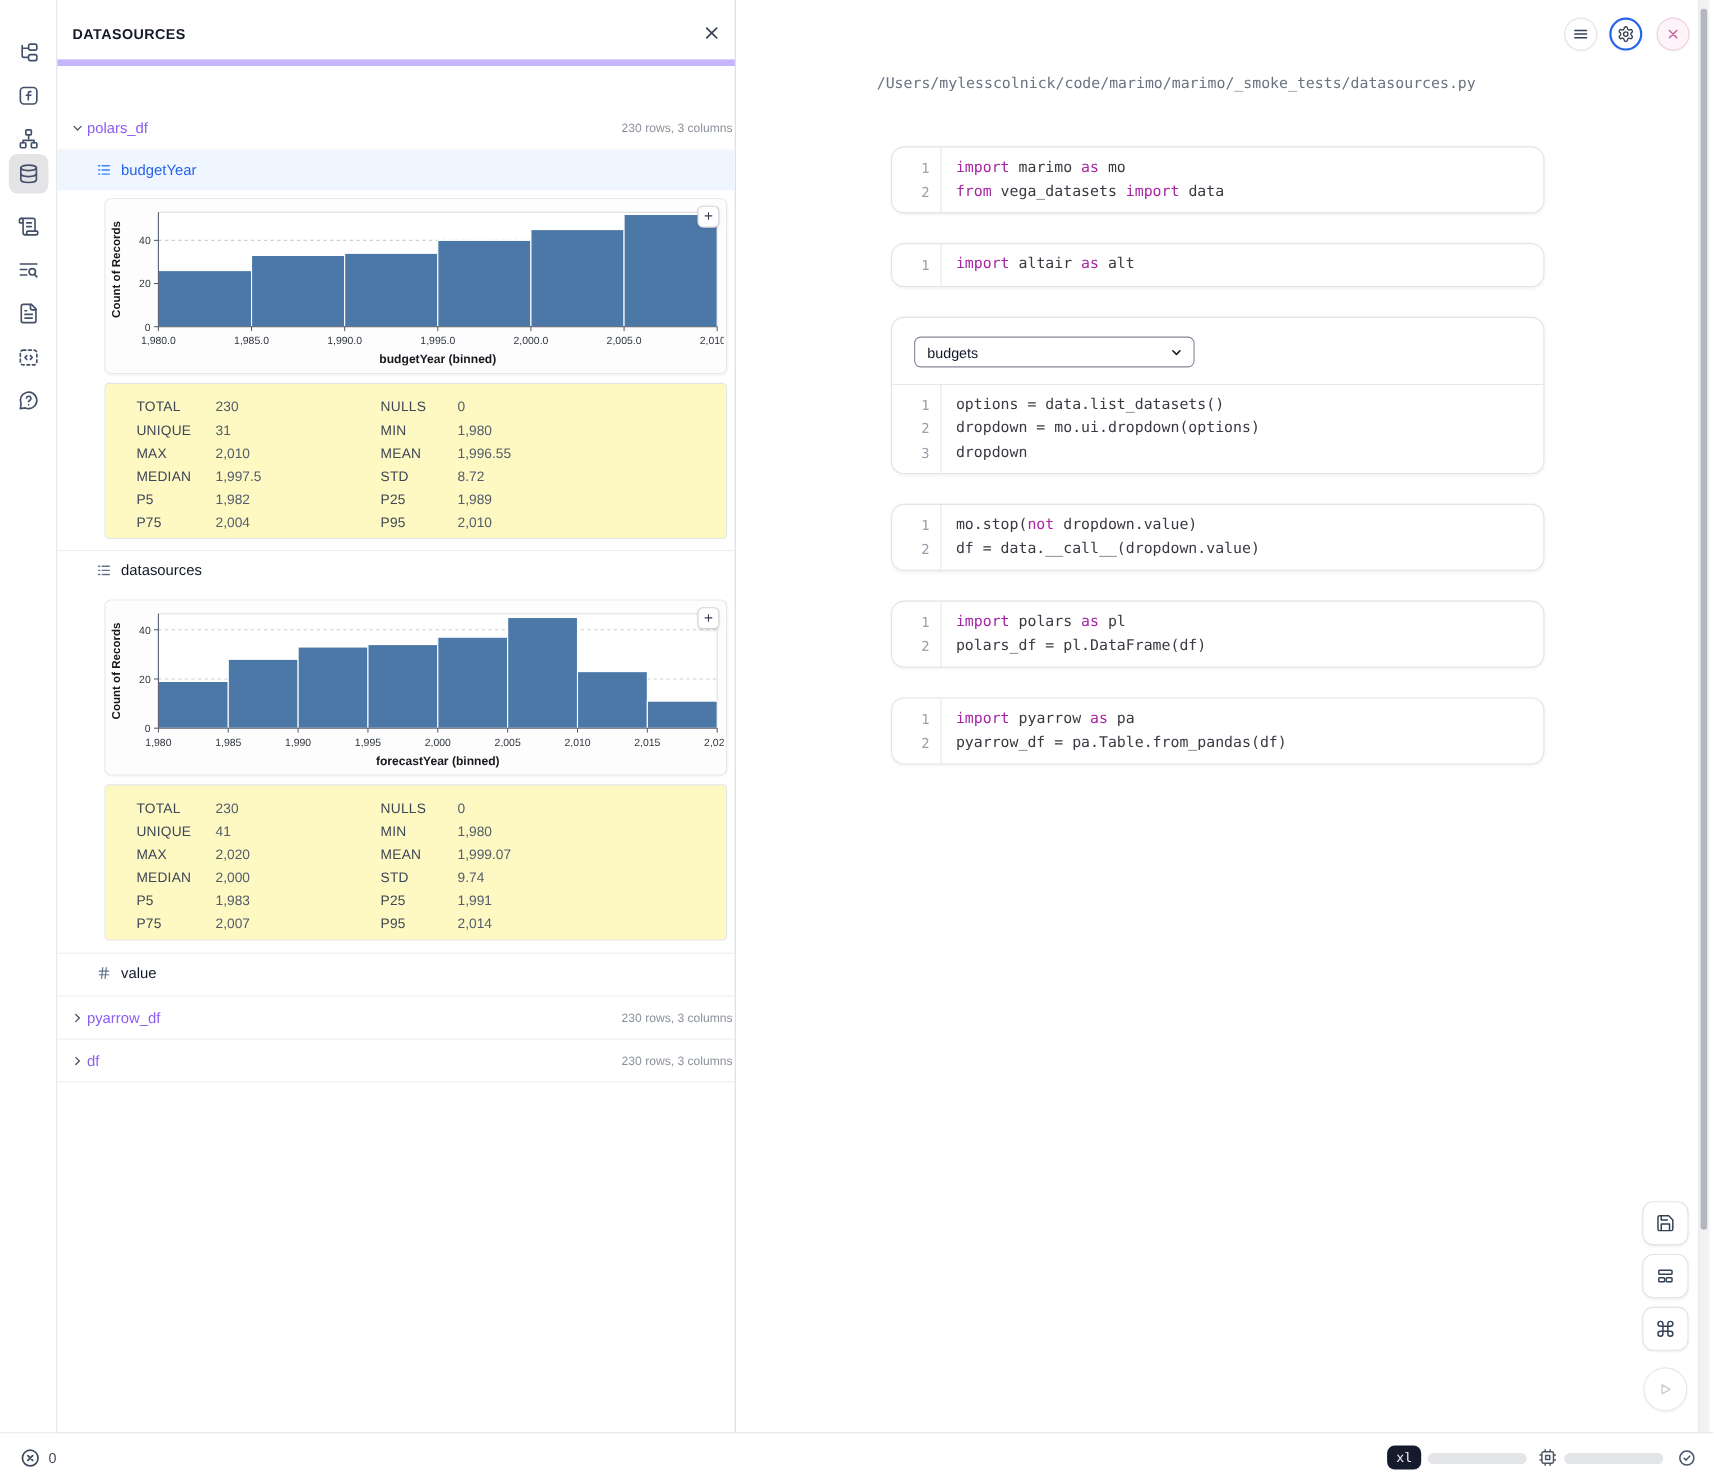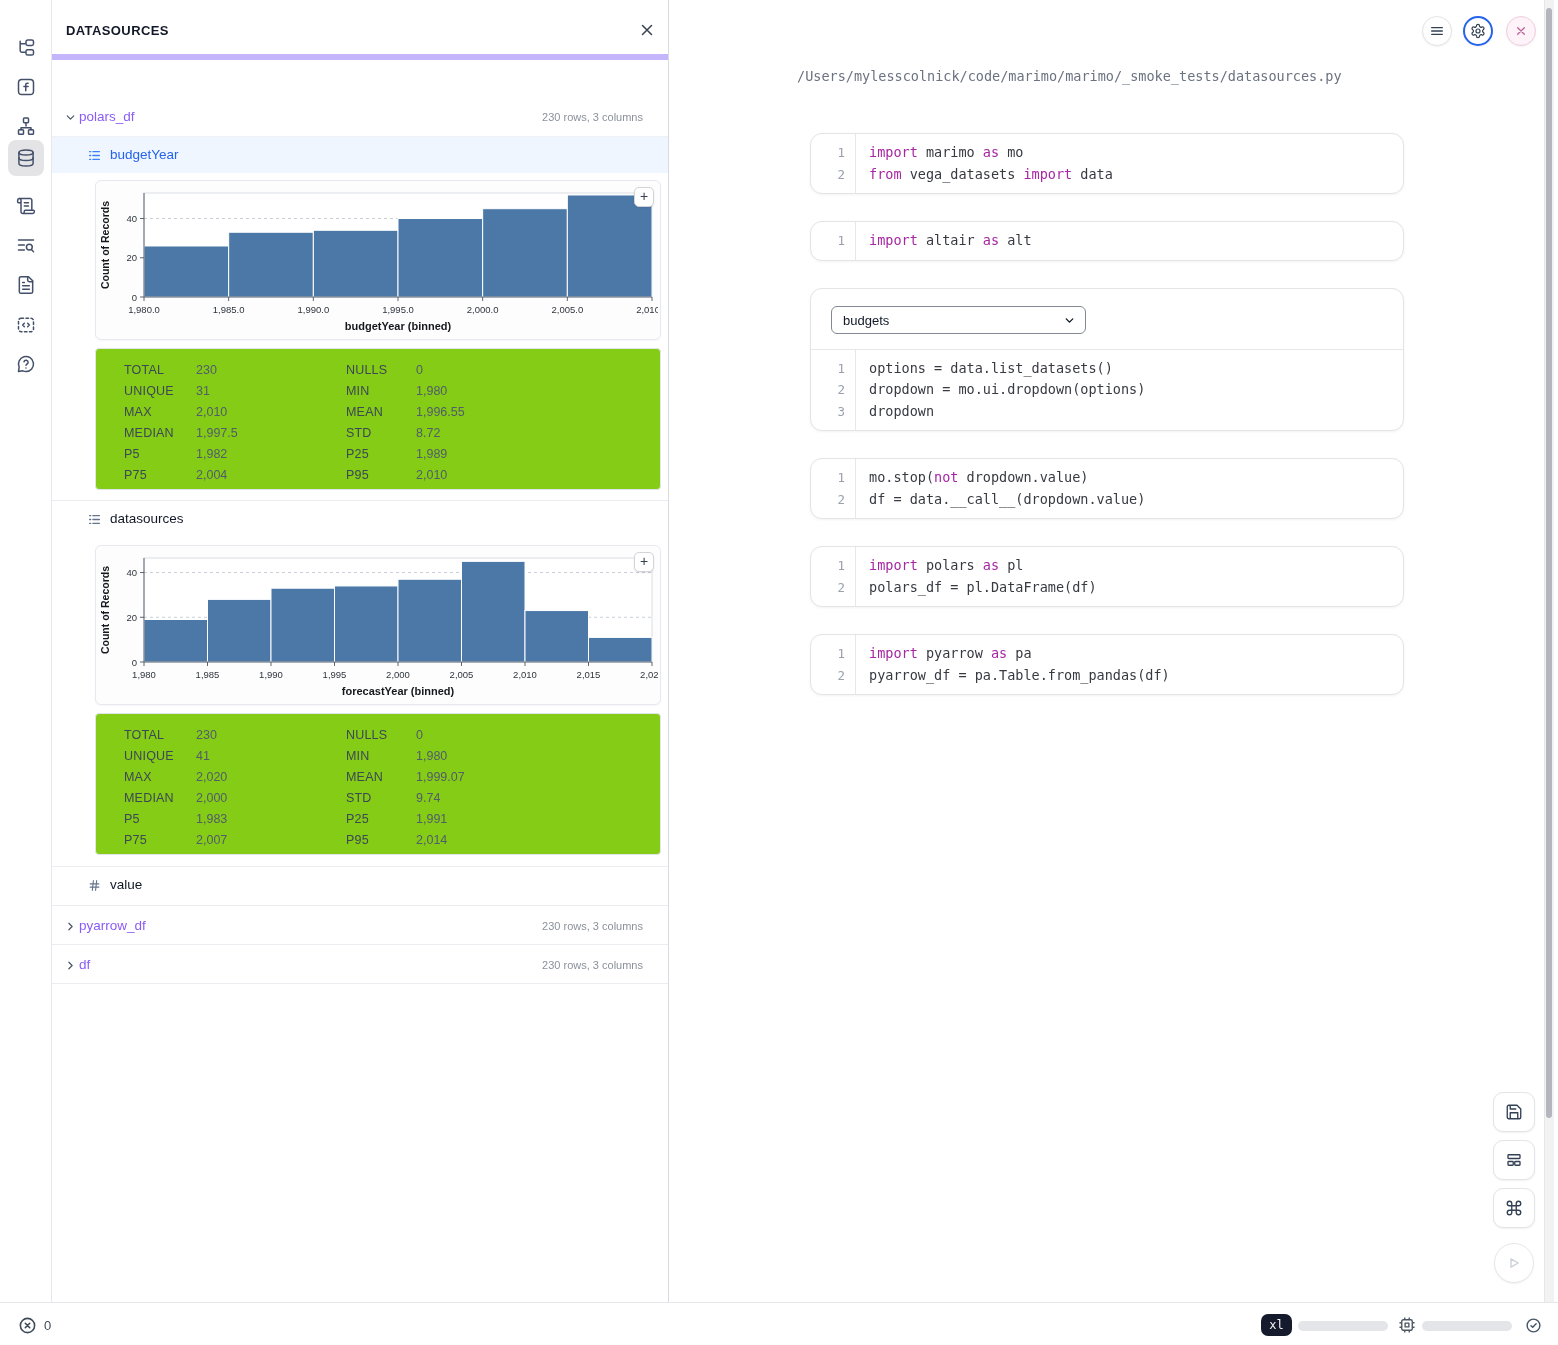--- a/index.html
+++ b/index.html
@@ -25,37 +25,37 @@
   #panel-close { position:absolute; right:12px; top:21px; width:18px; height:18px; color:#374151; cursor:pointer; }
   #search-row { position:absolute; left:0; top:60px; width:100%; height:37px; border-bottom:1px solid #e5e7eb; }
   #search-row svg { position:absolute; left:16px; top:10px; width:16px; height:16px; color:#6b7280; }
   #search-input { position:absolute; left:42px; top:0; width:560px; height:36px; border:none; outline:none;
                   font-size:13.5px; color:#374151; font-family:"Liberation Sans",sans-serif; }
   #search-input::placeholder { color:#9ca3af; }
 
   .tbl-row { position:absolute; left:0; width:100%; height:40px; cursor:pointer; }
   .tbl-row .chev { position:absolute; left:12px; top:13px; width:13px; height:13px; color:#4b5563; }
   .tbl-name { position:absolute; left:27px; top:12px; font-size:13.5px; color:#8b5cf6; }
-  .tbl-meta { position:absolute; right:25px; top:14px; font-size:11px; color:#8b919b;margin-left:17px; }
+  .tbl-meta { position:absolute; right:2px; top:14px; font-size:11px; color:#8b919b;margin-left:17px; }
 
   .col-row { position:absolute; left:0; width:100%; height:36px; cursor:pointer; }
   .col-row .cicon { position:absolute; left:36px; top:11px; width:13px; height:13px; color:#64748b; }
   .col-label { position:absolute; left:58px; top:10px; font-size:13.5px; color:#111827; }
   .col-row.selected { background:#eff6ff; }
   .col-row.selected .col-label { color:#2563eb; }
   .col-row.selected .cicon { color:#3b82f6; }
 
   .chart-card { position:absolute; left:43px; width:566px; height:160px; background:#fdfdfe;
                 border:1px solid #e7e9ee; border-radius:6px; box-shadow:0 1px 2px rgba(0,0,0,.04); }
   .chart-card svg.hist { position:absolute; left:2px; top:4px; }
   .expand-btn { position:absolute; top:6px; right:6px; width:20px; height:20px; background:#fff;
                 border:1px solid #d4d4d8; border-radius:5px; box-shadow:0 1px 2px rgba(0,0,0,.08);
                 font-size:14px; line-height:17px; text-align:center; color:#374151; cursor:pointer; }
 
-  .stats-card { position:absolute; left:43px; width:566px; height:142px; background:#84cc16;
+  .stats-card { position:absolute; left:43px; width:566px; height:142px; background:#fef9c3;
                 border:1px solid #e2e5ea; border-radius:4px; }
   .stats-grid { display:grid; grid-template-columns:72px 150px 70px auto; row-gap:7px;
                 padding:14px 12px 12px 28px; font-size:12.5px; }
   .stat-label { color:#3d4756; letter-spacing:.2px; }
   .stat-value { color:#525c6b; }
 
   .section-line { position:absolute; left:0; width:100%; border-top:1px solid #ebedf0; }
 
   
   #main { position:absolute; left:669px; top:0; width:889px; height:1302px; background:#fff; }

